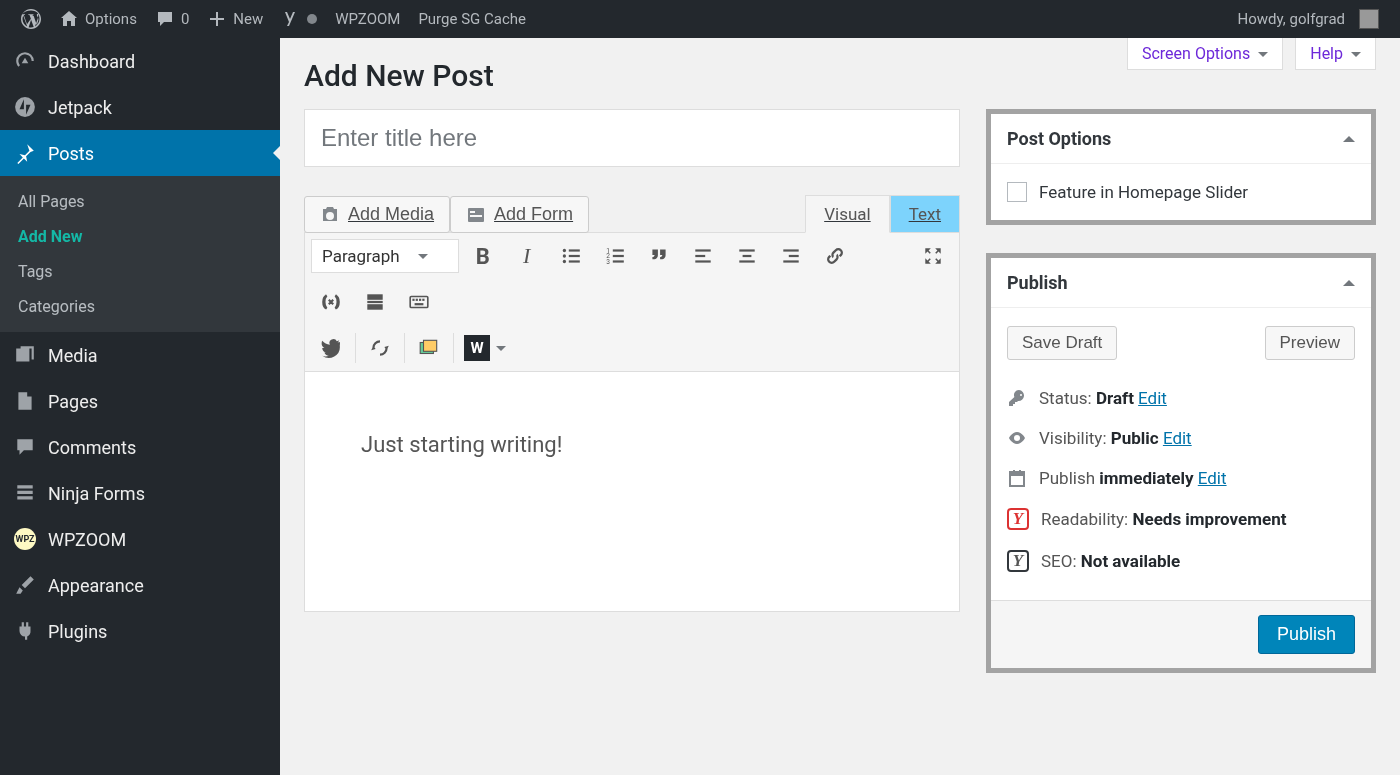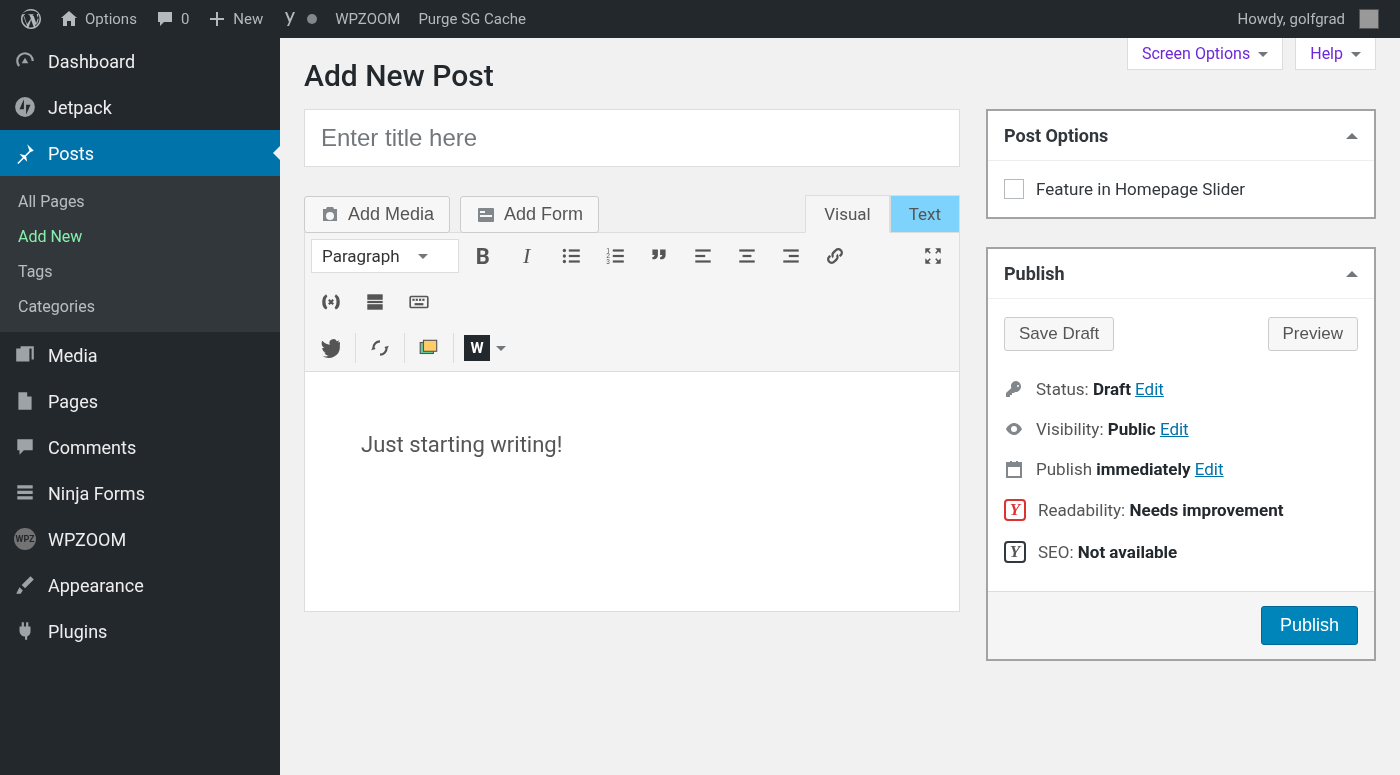--- a/index.html
+++ b/index.html
@@ -16,56 +16,56 @@
   
   .wrap { display: flex; height: calc(100vh - 38px); }
   .sidebar { width: 280px; background: #23282d; color: #eee; flex-shrink: 0; }
   .menu-item { display: flex; align-items: center; gap: 12px; padding: 12px 14px; cursor: pointer; color: #eee; font-size: 18px; }
   .menu-item svg { width: 22px; height: 22px; fill: rgba(240,245,250,.6); flex-shrink: 0; }
   .menu-item.active { background: #0073aa; color: #fff; position: relative; }
   .menu-item.active::after { content:""; position:absolute; right:-1px; top:50%; transform:translateY(-50%); border:8px solid transparent; border-right-color:#f1f1f1; }
   .menu-item.active svg { fill: #fff; }
   .submenu { background: #32373c; padding: 8px 0; }
   .submenu-item { padding: 8px 14px 8px 18px; color: rgba(240,245,250,.7); cursor: pointer; font-size: 16px; }
-  .submenu-item.current { color: #86efac; font-weight: normal; }
-  .wpz-badge { width:22px; height:22px; background:#737373; border-radius:50%; display:flex; align-items:center; justify-content:center; font-size:9px; font-weight:bold; color:#23282d; }
+  .submenu-item.current { color: #14b8a6; font-weight: bold; }
+  .wpz-badge { width:22px; height:22px; background:#fef9c3; border-radius:50%; display:flex; align-items:center; justify-content:center; font-size:9px; font-weight:bold; color:#23282d; }
 
   
   .content { flex: 1; padding: 0 24px 24px; overflow: auto; position: relative; }
   .top-buttons { position: absolute; right: 24px; top: 0; display: flex; gap: 12px; }
   .screen-btn { background: #fff; border: 1px solid #ddd; padding: 6px 14px; font-size: 16px; color: #6d28d9; cursor: pointer; display: flex; align-items: center; gap: 8px; border-top: none; }
   .tri-down { border:5px solid transparent; border-top-color:#72777c; display:inline-block; transform:translateY(3px);}
   h1.page-title { font-size: 30px; font-weight: 500; padding: 20px 0 16px; color: #23282d; }
 
   .editor-row { display: flex; gap: 26px; align-items: flex-start; }
   .main-col { flex: 1; }
   .side-col { width: 390px; flex-shrink: 0; }
 
   .title-input { width: 100%; padding: 14px 16px; font-size: 24px; border: 1px solid #ddd; background: #fff; color: #72777c; margin-bottom: 28px; }
   .title-input::placeholder { color: #72777c; }
 
-  .media-row { display: flex; gap: 10px; align-items: flex-end; }
+  .media-row { display: flex; align-items: flex-end; text-decoration: underline; }
   .wp-button { background: #f7f7f7; border: 1px solid #ccc; padding: 7px 15px; font-size: 18px; cursor: pointer; color: #555; display: flex; align-items: center; gap: 8px; border-radius: 3px; }
   .wp-button svg { width: 20px; height: 20px; fill: #82878c; }
   .editor-tabs { margin-left: auto; display: flex; }
   .ed-tab { padding: 8px 18px; font-size: 17px; color: #555; border: 1px solid #ddd; background: #7dd3fc; cursor: pointer; }
   .ed-tab.active { background: #f5f5f5; border-bottom-color: #f5f5f5; }
 
   .toolbar { border: 1px solid #ddd; background: #f5f5f5; margin-top: -1px; padding: 4px 6px; display: flex; flex-wrap: wrap; align-items: center; gap: 4px; }
   .format-select { background:#fff; border:1px solid #ddd; padding:6px 30px 6px 10px; font-size:17px; color:#333; position:relative; display:flex; align-items:center; gap:18px;}
   .tb-btn { width: 40px; height: 38px; display: flex; align-items: center; justify-content: center; cursor: pointer; color: #555; font-size: 20px; }
   .tb-btn svg { width: 22px; height: 22px; fill: #555; }
   .tb-sep { flex-basis: 100%; height: 0; }
   .tb-divider { width:1px; height:30px; background:#ddd; }
   .w-btn { width:26px; height:26px; background:#23282d; color:#fff; display:flex;align-items:center;justify-content:center; font-weight:bold; font-size:15px;}
 
   .editor-body { border: 1px solid #ddd; border-top: none; background: #fff; min-height: 240px; padding: 60px 56px; font-size: 22px; color: #555; }
 
   
-  .postbox { background: #fff; border: 2px solid #a3a3a3; margin-bottom: 28px; }
+  .postbox { background: #fff; border: 5px solid #a3a3a3; margin-bottom: 28px; }
   .postbox-header { padding: 14px 16px; border-bottom: 1px solid #eee; display: flex; align-items: center; justify-content: space-between; font-size: 18px; font-weight: bold; cursor: pointer;}
   .tri-up-small { border:6px solid transparent; border-bottom-color:#72777c; transform:translateY(-3px);}
   .postbox-body { padding: 18px 16px; }
   .checkbox-row { display:flex; align-items:center; gap:12px; font-size:17px; color:#32373c;}
   .fake-check { width:20px; height:20px; border:1px solid #b4b9be; }
   
   .pub-actions { display:flex; justify-content:space-between; margin-bottom:18px;}
   .small-btn { background:#f7f7f7; border:1px solid #ccc; padding:6px 14px; font-size:17px; border-radius:3px; cursor:pointer; color:#555;}
   .pub-row { display:flex; align-items:center; gap:12px; padding:10px 0; font-size:17px; color:#555;}
   .pub-row svg { width:20px; height:20px; fill:#82878c; flex-shrink:0;}

